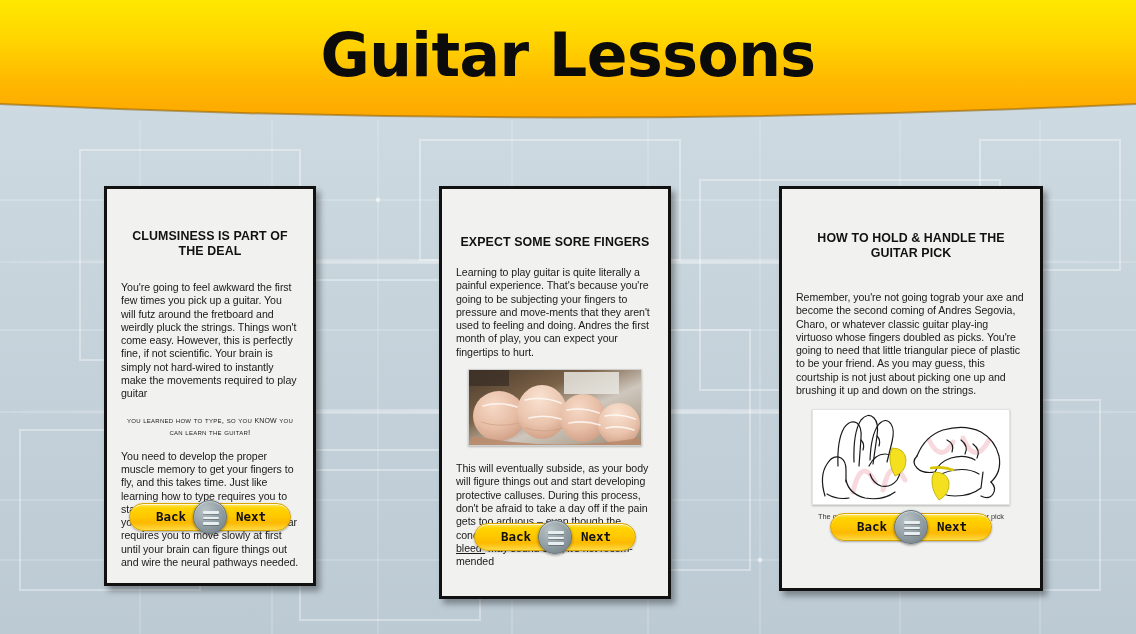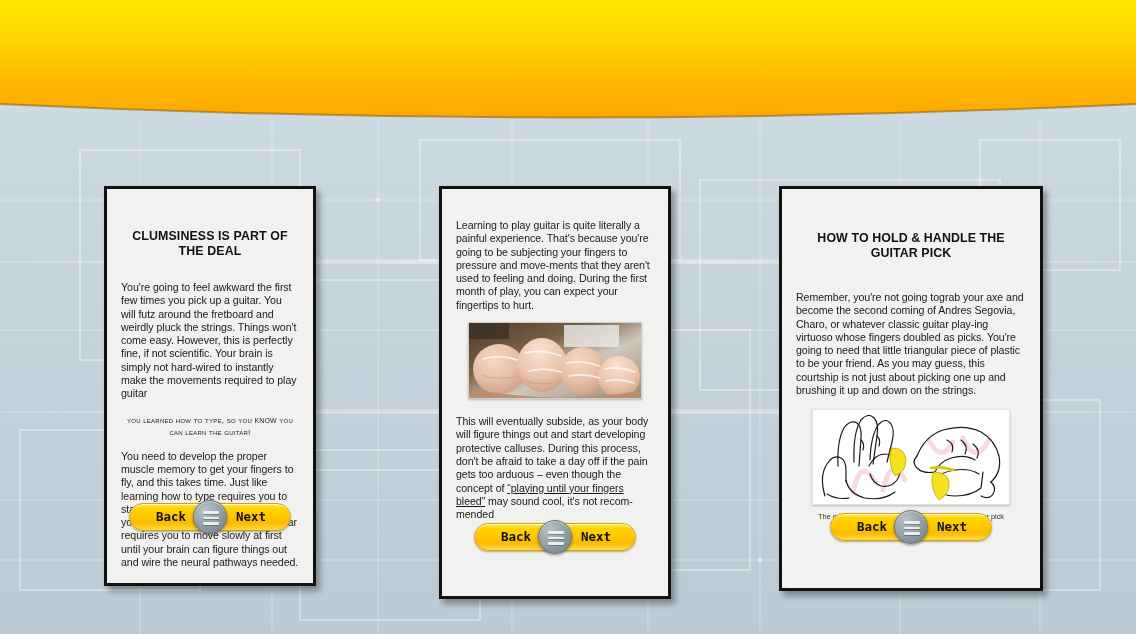--- a/index.html
+++ b/index.html
@@ -232,20 +232,21 @@
         <linearGradient id="bannerGrad" x1="0" y1="0" x2="0" y2="1">
           <stop offset="0%" stop-color="#ffe800"></stop>
           <stop offset="35%" stop-color="#ffd400"></stop>
           <stop offset="70%" stop-color="#ffb800"></stop>
           <stop offset="100%" stop-color="#fda800"></stop>
         </linearGradient>
       </defs>
       <path d="M0,0 L1136,0 L1136,104 Q568,131 0,104 Z" fill="url(#bannerGrad)"></path>
       <path d="M0,104 Q568,131 1136,104" fill="none" stroke="#8a5f06" stroke-opacity="0.55" stroke-width="2"></path>
     </svg>
+    <div id="banner-title">Guitar Lessons</div>
   </div>
 
   <div class="card" id="card-1">
     <div class="card-inner">
       <div class="card-title">CLUMSINESS IS PART OF THE DEAL</div>
       <div class="card-body">You're going to feel awkward the first few times you pick up a guitar. You will futz around the fretboard and weirdly pluck the strings. Things won't come easy. However, this is perfectly fine, if not scientific. Your brain is simply not hard-wired to instantly make the movements required to play guitar</div>
       <div class="pullquote"><span>You learned how to type, so you </span><span class="big">KNOW</span><span> you can learn the guitar!</span></div>
       <div class="card-body tight">You need to develop the proper muscle memory to get your fingers to fly, and this takes time. Just like learning how to type requires you to start with hunting and pecking until you can build up speed, playing guitar requires you to move slowly at first until your brain can figure things out and wire the neural pathways needed.</div>
     </div>
     <div class="navbar">
@@ -255,21 +256,22 @@
       <div class="menu-knob">
           <i></i>
           <i></i>
           <i></i>
         </div>
     </div>
   </div>
 
   <div class="card" id="card-2">
     <div class="card-inner">
-      <div class="card-body">Learning to play guitar is quite literally a painful experience. That's because you're going to be subjecting your fingers to pressure and move-ments that they aren't used to feeling and doing. During the first month of play, you can expect your fingertips to hurt.</div>
+      <div class="card-title">EXPECT SOME SORE FINGERS</div>
+      <div class="card-body">Learning to play guitar is quite literally a painful experience. That's because you're going to be subjecting your fingers to pressure and move-ments that they aren't used to feeling and doing. Andres the first month of play, you can expect your fingertips to hurt.</div>
 
       <div class="media" id="photo-fingertips">
         <svg viewBox="0 0 172 75" preserveAspectRatio="none" style="display:block;width:100%;height:100%;">
           <defs>
             <linearGradient id="bgBlur" x1="0" y1="0" x2="1" y2="1">
               <stop offset="0%" stop-color="#4a3a2c"></stop>
               <stop offset="35%" stop-color="#7b6247"></stop>
               <stop offset="60%" stop-color="#cfc7bd"></stop>
               <stop offset="100%" stop-color="#9a8a74"></stop>
             </linearGradient>

